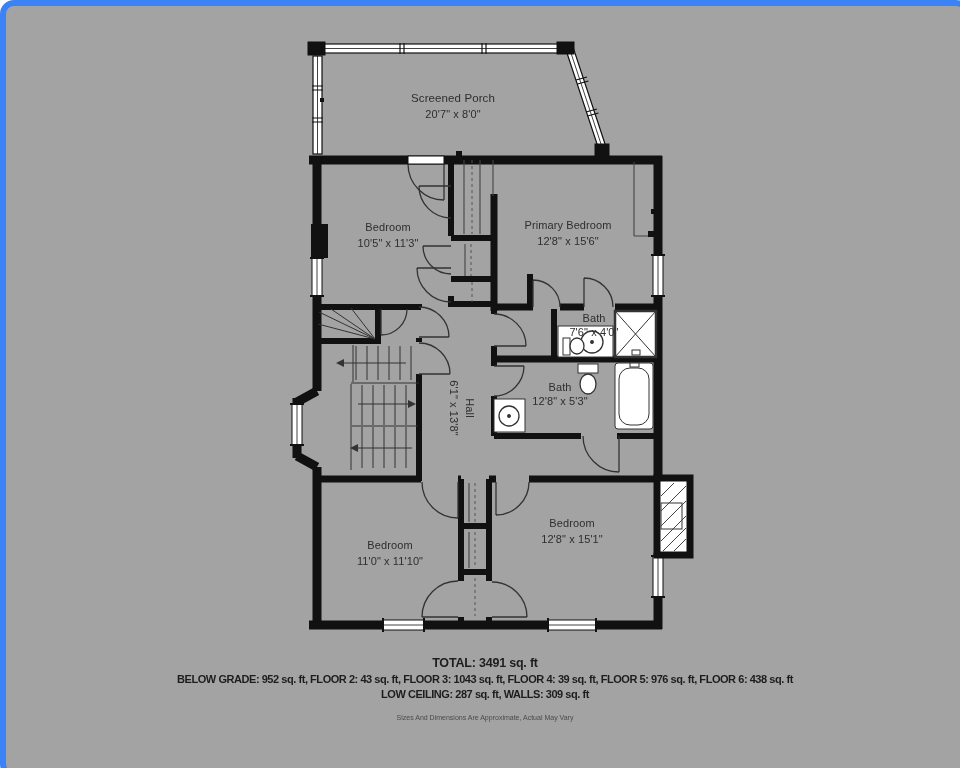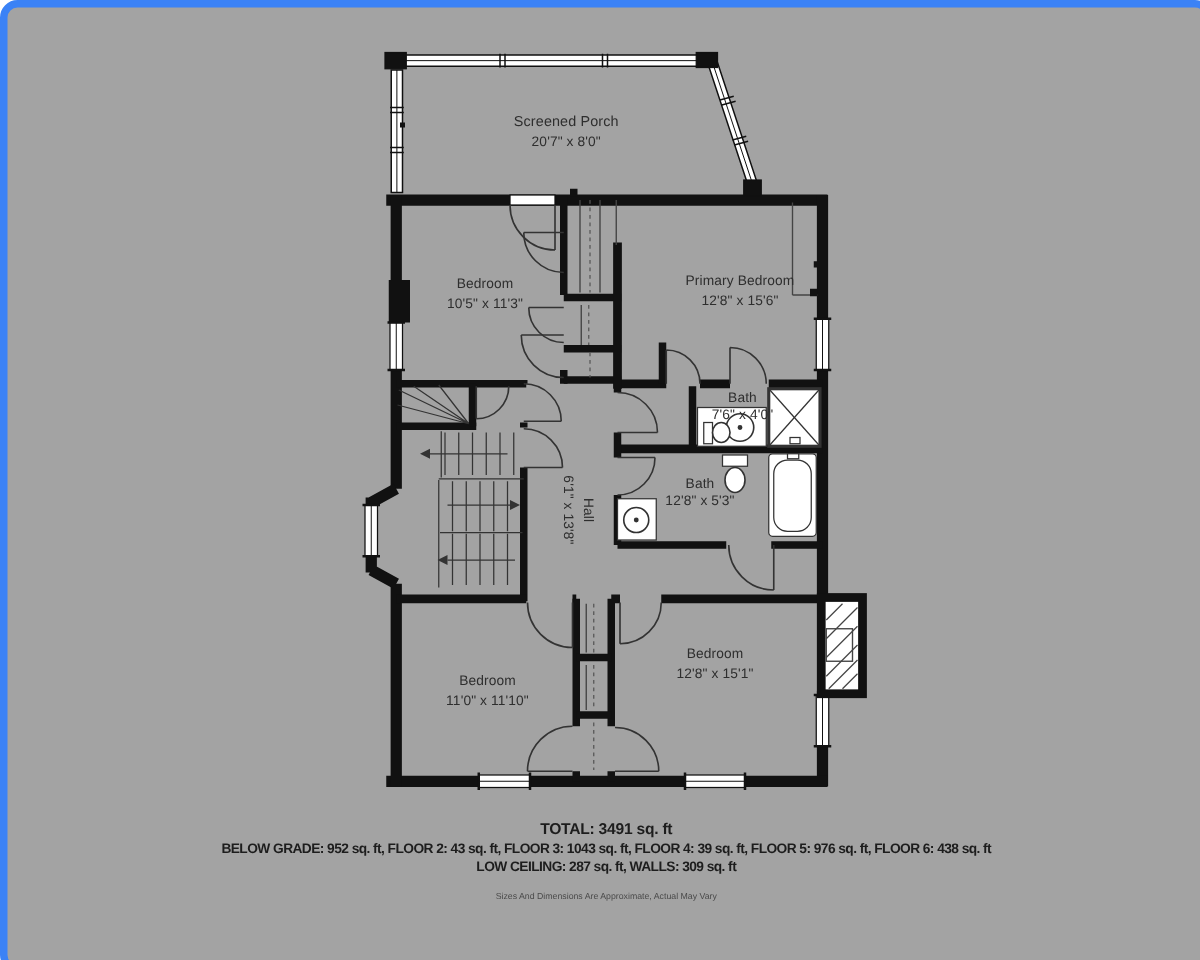--- a/index.html
+++ b/index.html
@@ -239,21 +239,21 @@
   <div class="room-label porch" style="left:447px;top:100px;">
     <div>Screened Porch</div>
     <div class="dims">20'7" x 8'0"</div>
   </div>
 
   <div class="room-label" style="left:382px;top:230px;">
     <div>Bedroom</div>
     <div class="dims">10'5" x 11'3"</div>
   </div>
 
-  <div class="room-label" style="left:562px;top:228px;margin-left:24px;">
+  <div class="room-label" style="left:562px;top:228px;">
     <div>Primary Bedroom</div>
     <div class="dims">12'8" x 15'6"</div>
   </div>
 
   <div class="room-label" style="left:588px;top:320px;line-height:1.25;">
     <div>Bath</div>
     <div class="dims">7'6" x 4'0"</div>
   </div>
 
   <div class="room-label" style="left:554px;top:389px;line-height:1.25;">

